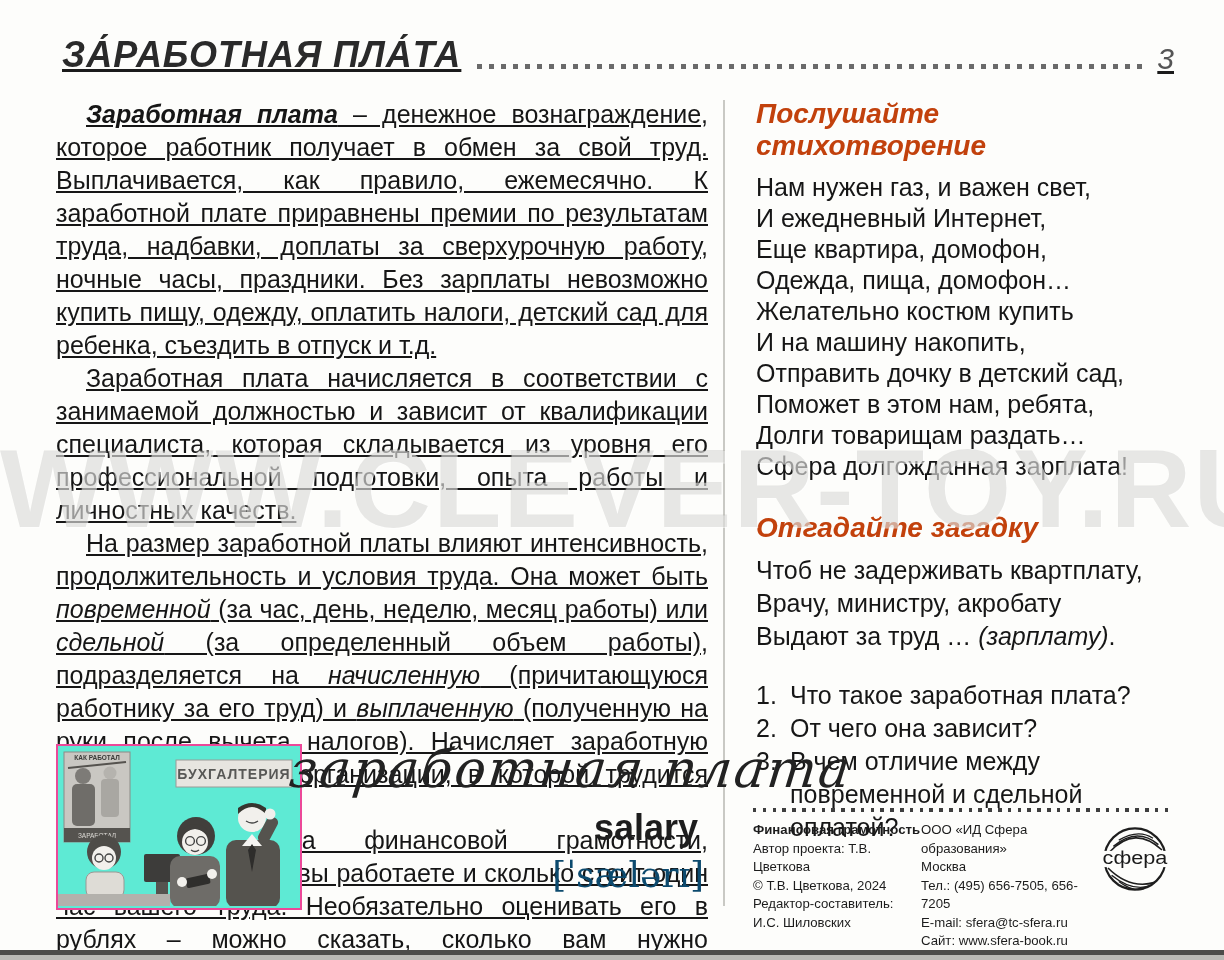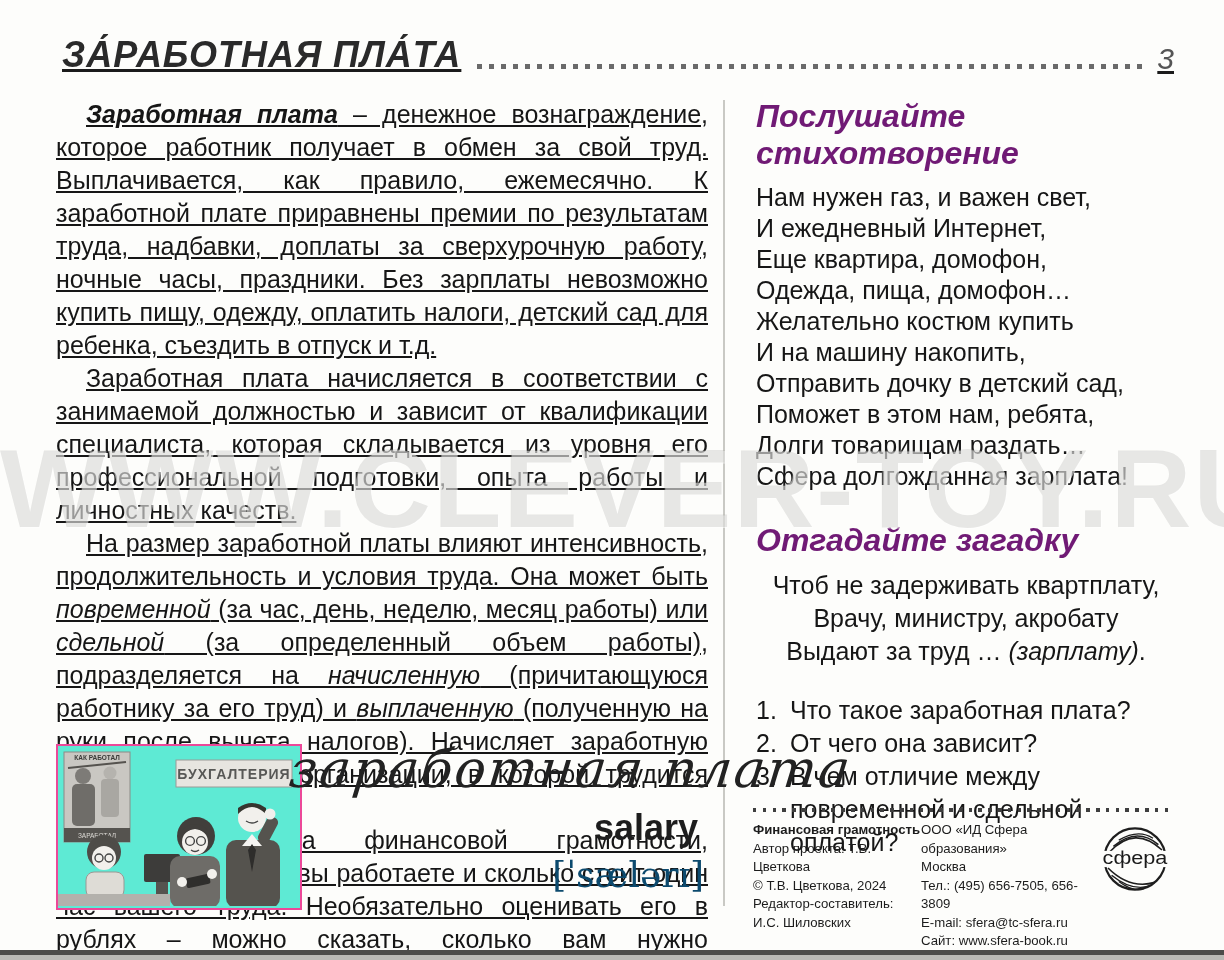--- a/index.html
+++ b/index.html
@@ -36,25 +36,25 @@
   }
   .left-col p{margin:0;text-indent:30px;text-decoration:underline;}
   .col-divider{
     position:absolute;left:723px;top:100px;width:2px;height:806px;
     background:#c9c9c4;
   }
   .right-col{
     position:absolute;left:756px;top:98px;width:420px;color:#161616;
   }
   .section-heading{
-    font-size:32px;font-weight:bold;font-style:italic;color:#701a75;
+    font-size:28px;font-weight:bold;font-style:italic;color:#c2410c;
     margin:0 0 10px 0;
   }
   .poem-line,.riddle-line{font-size:25px;line-height:31px;}
-  .riddle-line{line-height:33px;text-align:center;}
+  .riddle-line{line-height:33px;}
   .section{margin:0;}
   .sec-riddle{margin-top:30px;}
   .sec-questions{margin-top:26px;}
   .question-item{
     position:relative;font-size:25px;line-height:33px;padding-left:34px;
   }
   .q-num{position:absolute;left:0;top:0;}
   
   .watermark{
     position:absolute;left:0;top:424px;width:1224px;
@@ -238,21 +238,21 @@
       <div class="pub-col pub-col-1">
         <div class="pub-series">Финансовая грамотность</div>
         <div>Автор проекта: Т.В. Цветкова</div>
         <div>© Т.В. Цветкова, 2024</div>
         <div>Редактор-составитель:</div>
         <div>И.С. Шиловских</div>
       </div>
       <div class="pub-col pub-col-2">
         <div>ООО «ИД Сфера образования»</div>
         <div>Москва</div>
-        <div>Тел.: (495) 656-7505, 656-3809</div>
+        <div>Тел.: (495) 656-7505, 656-7205</div>
         <div>E-mail: sfera@tc-sfera.ru</div>
         <div>Сайт: www.sfera-book.ru</div>
       </div>
       <svg class="pub-logo" viewBox="0 0 80 80">
         <circle cx="40" cy="40" r="34" fill="none" stroke="#1e1e1e" stroke-width="2.4"></circle>
         <path d="M12 32 Q40 2 70 30" fill="none" stroke="#1e1e1e" stroke-width="1.8"></path>
         <path d="M16 26 Q42 4 66 24" fill="none" stroke="#1e1e1e" stroke-width="1.6"></path>
         <path d="M22 19 Q44 6 60 17" fill="none" stroke="#1e1e1e" stroke-width="1.4"></path>
         <path d="M10 50 Q34 74 62 66" fill="none" stroke="#1e1e1e" stroke-width="1.8"></path>
         <path d="M14 58 Q36 76 56 70" fill="none" stroke="#1e1e1e" stroke-width="1.6"></path>

